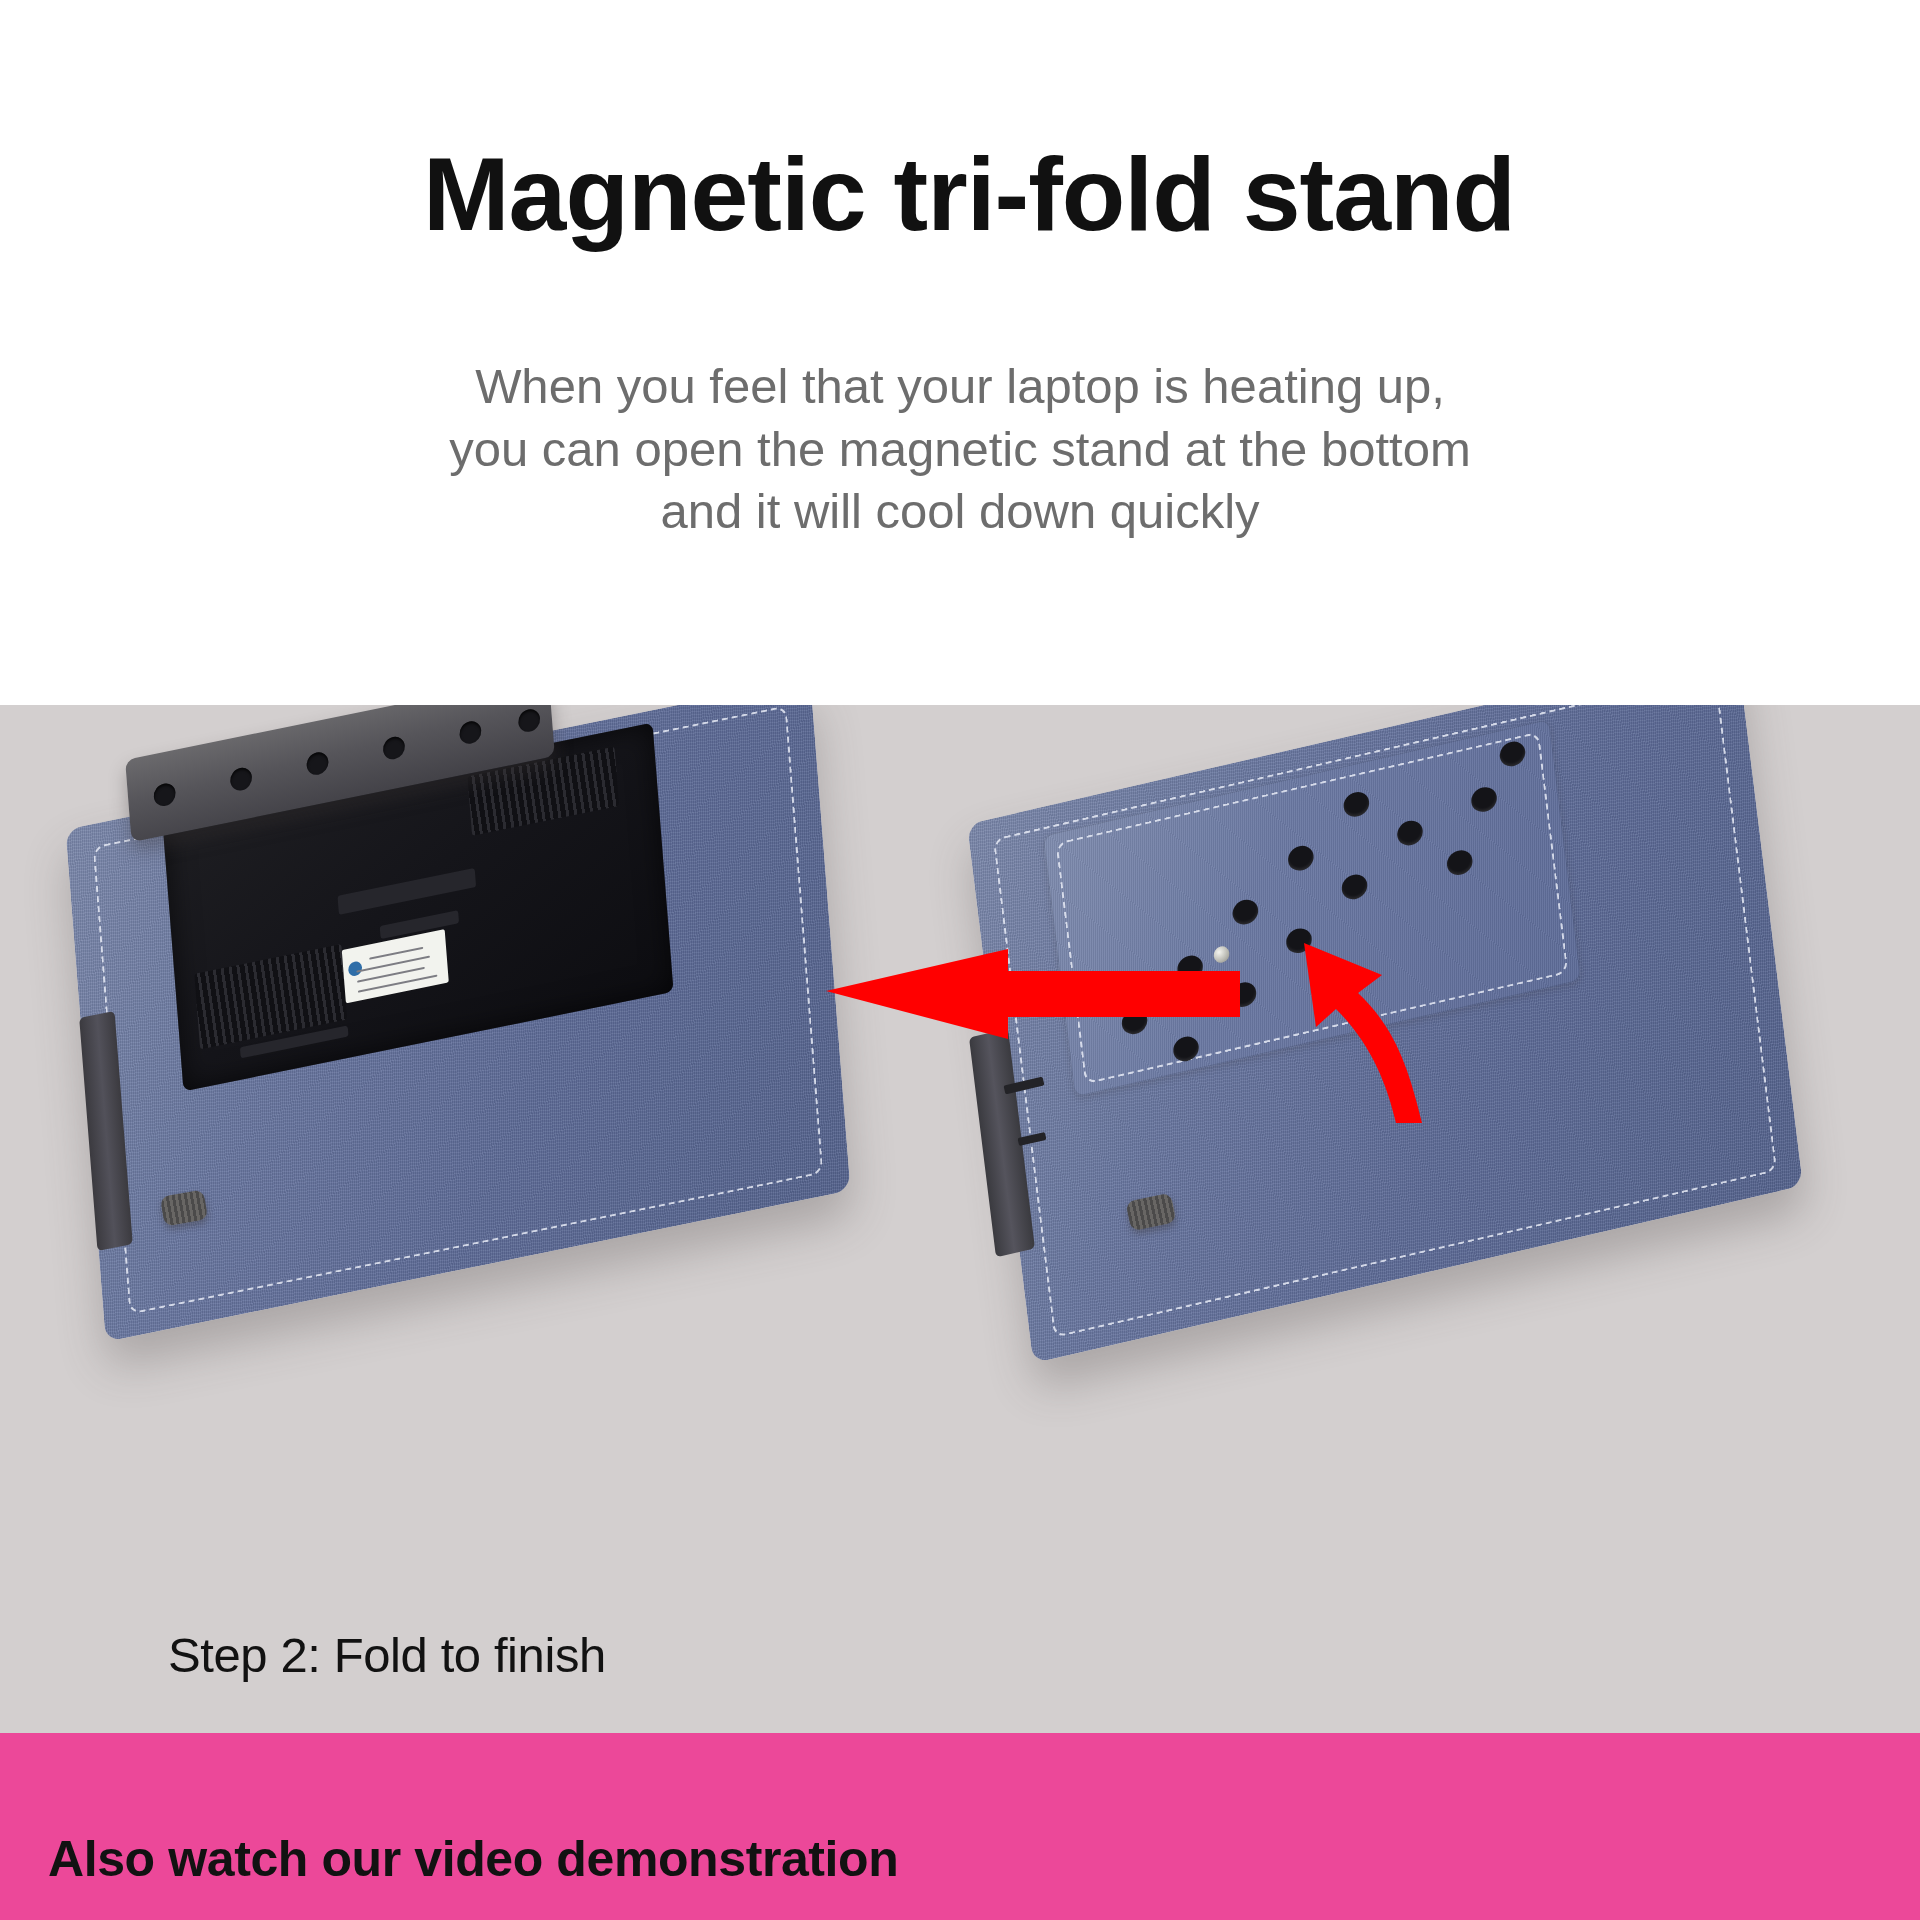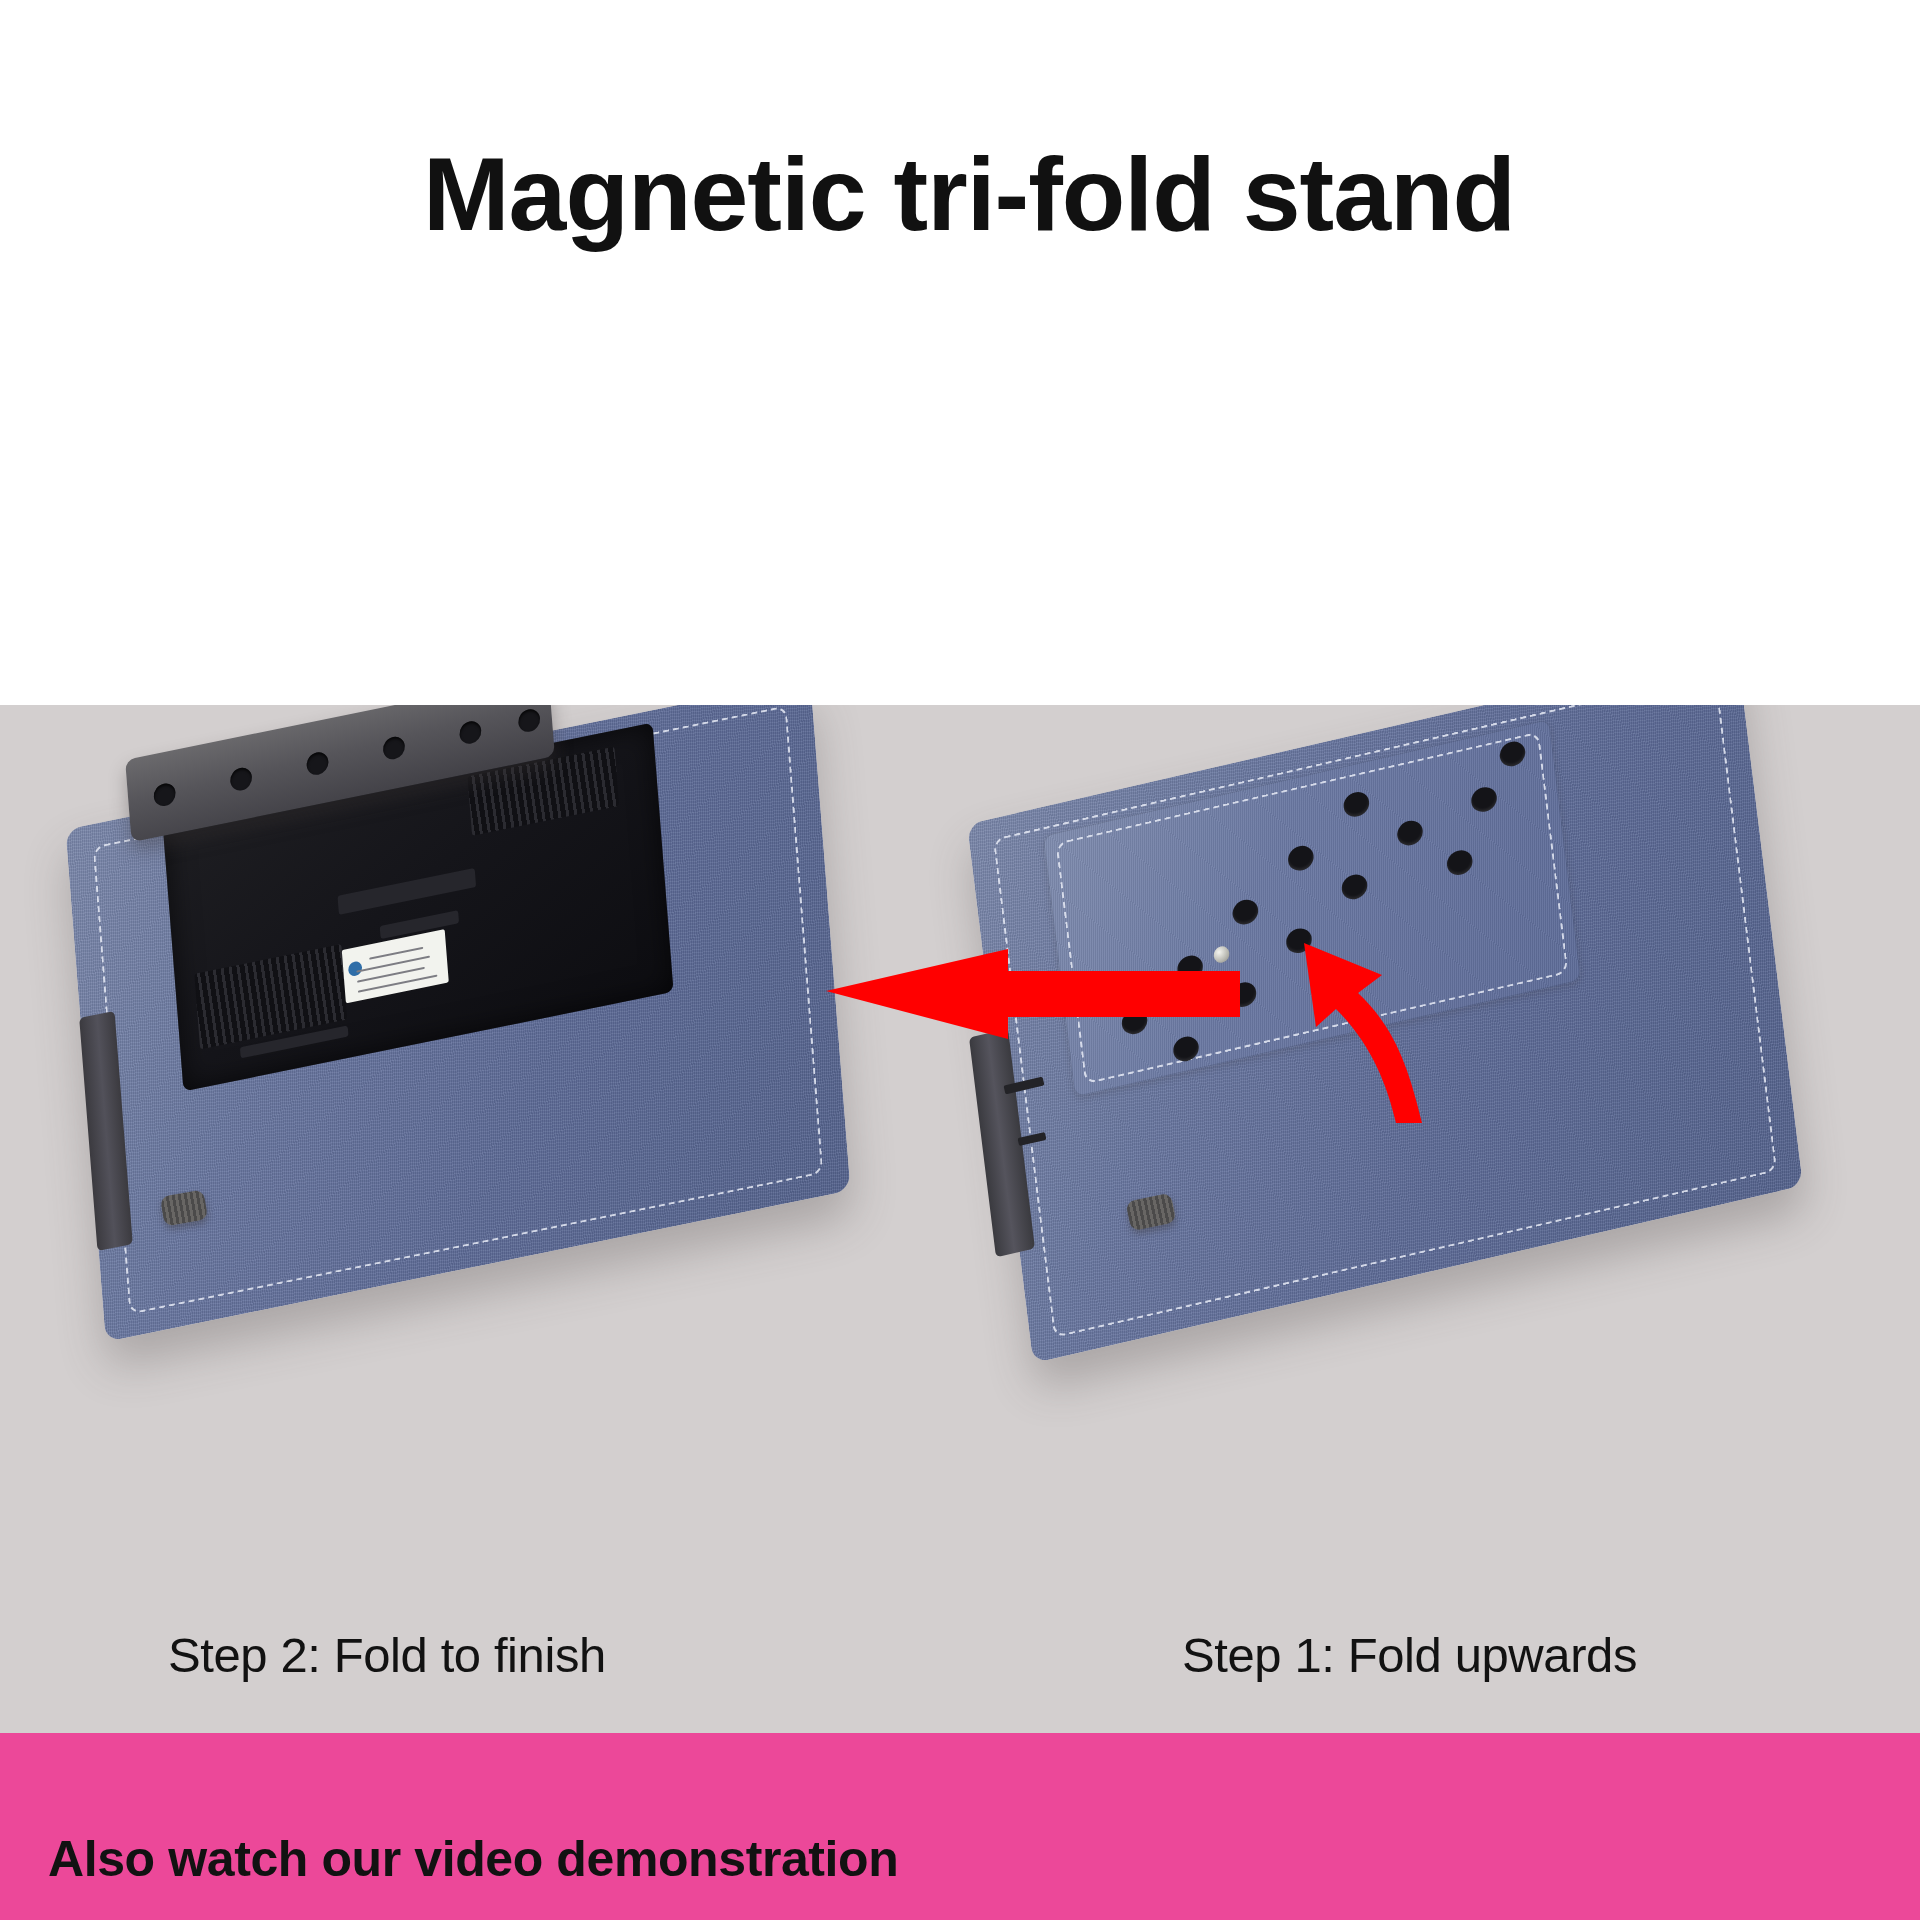--- a/index.html
+++ b/index.html
@@ -314,20 +314,25 @@
     white-space: nowrap;
     letter-spacing: -0.4px;
   }
 </style>
 </head>
 <body>
 
 <div class="header">
   <div class="title">Magnetic tri-fold stand</div>
 
+  <div class="subtitle">
+    <span class="sub-line">When you feel that your laptop is heating up,</span>
+    <span class="sub-line">you can open the magnetic stand at the bottom</span>
+    <span class="sub-line">and it will cool down quickly</span>
+  </div>
 </div>
 
 <div class="photo-band">
 
   <div class="product" id="product-left">
 
     <div class="case-body fabric" id="left-case">
       <div class="stitch" id="left-case-stitch"></div>
     </div>
 
@@ -404,19 +409,18 @@
              C 118,150 104,112 68,78
              L 92,60
              L 14,28
              L 26,112
              L 46,94
              C 80,128 96,166 106,208 Z" fill="#ff0000"></path>
   </svg>
 
   <div class="step-caption" id="step-2-caption">Step 2: Fold to finish</div>
 
-  <div class="step-caption" id="step-1-caption">Step 1: Fold upwards</div>
 
 </div>
 
 <div class="footer">
   <div class="footer-text">Also watch our video demonstration</div>
 </div>
 
 </body></html>

